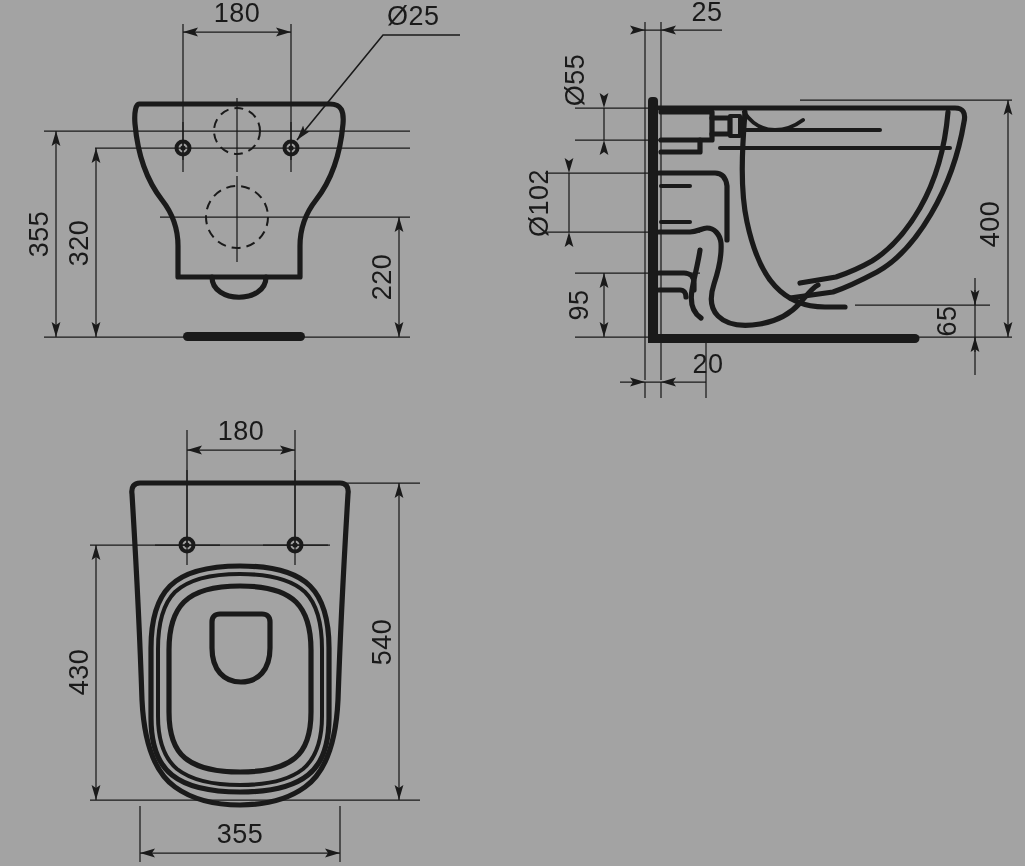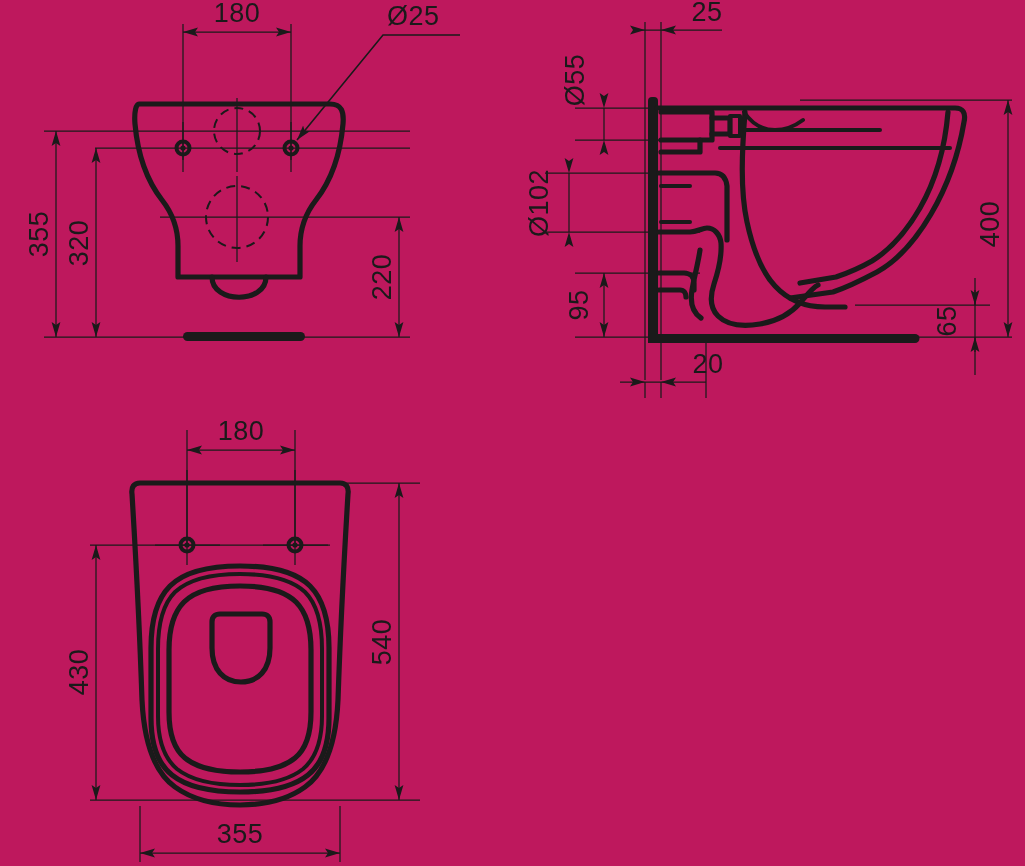--- a/index.html
+++ b/index.html
@@ -1,21 +1,21 @@
 <!DOCTYPE html>
 <html><head>
 <meta charset="utf-8">
 <title>Technical Drawing</title>
 <style>
   html,body{margin:0;padding:0;background:#ffffff;}
   body{
     font-family:"Liberation Sans", sans-serif;
     width:1025px;height:866px;overflow:hidden;
   }
-  #sheet{position:relative;width:1025px;height:866px;background:#be185d;}
+  #sheet{position:relative;width:1025px;height:866px;background:#a3a3a3;}
   svg#drawing{display:block;width:1025px;height:866px;}
   .obj{fill:none;stroke:#1a1a1a;stroke-width:5.2;stroke-linecap:round;stroke-linejoin:round;}
   .obj-thin{fill:none;stroke:#1a1a1a;stroke-width:4.0;stroke-linecap:round;stroke-linejoin:round;}
   .dim{fill:none;stroke:#1a1a1a;stroke-width:1.25;}
   .ext{fill:none;stroke:#1a1a1a;stroke-width:1.25;}
   .center{fill:none;stroke:#1a1a1a;stroke-width:1.25;}
   .hidden{fill:none;stroke:#1a1a1a;stroke-width:2.0;stroke-dasharray:9 6;}
   .solidfill{fill:#1a1a1a;stroke:none;}
   .leader{fill:none;stroke:#1a1a1a;stroke-width:1.6;}
   .dimtext{

